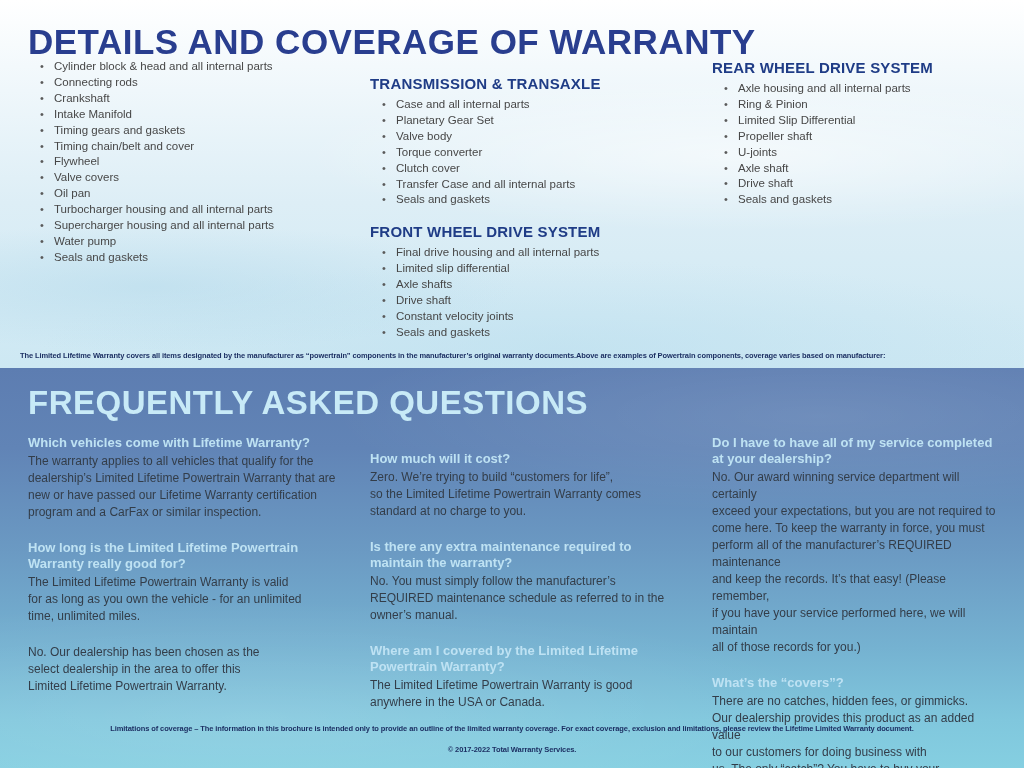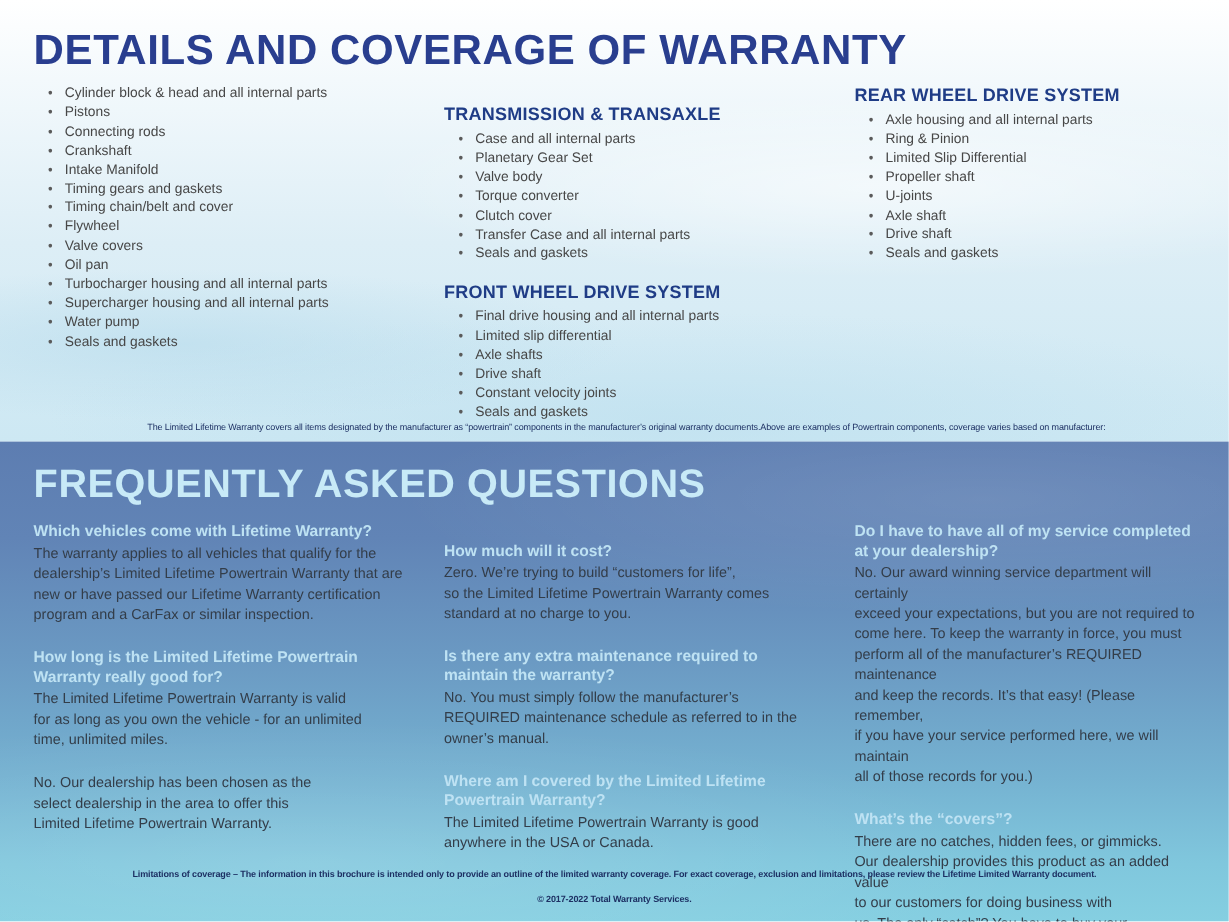--- a/index.html
+++ b/index.html
@@ -20,21 +20,21 @@
     position: relative;
     height: 368px;
     padding: 24px 28px 0 28px;
     background:
       radial-gradient(ellipse 620px 110px at 72% 42%, rgba(255,255,255,0.55), transparent 70%),
       radial-gradient(ellipse 520px 90px at 15% 78%, rgba(173,214,233,0.45), transparent 70%),
       radial-gradient(ellipse 700px 120px at 55% 95%, rgba(186,222,238,0.55), transparent 75%),
       linear-gradient(180deg, #ffffff 0%, #f3f9fc 18%, #ddeef6 55%, #cde8f3 100%);
   }
   .coverage-title {
-    margin: 0 0 12px 0;
+    margin: 0 0 0 0;
     font-size: 35px;
     line-height: 1;
     font-weight: bold;
     letter-spacing: 0.5px;
     color: #293e8f;
   }
   .cols { display: flex; }
   .col-1 { width: 342px; }
   .col-2 { width: 342px; margin-top: 16px; }
   .col-3 { width: 284px; }
@@ -65,23 +65,22 @@
     top: 0;
     color: #5a5a5a;
     font-size: 11px;
   }
   .coverage-footnote {
     position: absolute;
     left: 0;
     bottom: 8px;
     width: 100%;
     margin: 0;
-    text-align: center;
     font-size: 7.5px;
-    font-weight: normal;
+    font-weight: bold;
     letter-spacing: -0.1px;
     color: #1d3063;
     white-space: nowrap;
     padding-left: 20px;
   }
 
   
   .faq {
     position: relative;
     height: 400px;
@@ -139,21 +138,20 @@
 <div class="page">
 
   <section class="coverage">
     <h1 class="coverage-title">DETAILS AND COVERAGE OF WARRANTY</h1>
 
     <div class="cols">
       <div class="col-1">
         <div class="group">
           <ul class="bullets">
               <li>Cylinder block &amp; head and all internal parts</li>
-              <li>Pistons</li>
               <li>Connecting rods</li>
               <li>Crankshaft</li>
               <li>Intake Manifold</li>
               <li>Timing gears and gaskets</li>
               <li>Timing chain/belt and cover</li>
               <li>Flywheel</li>
               <li>Valve covers</li>
               <li>Oil pan</li>
               <li>Turbocharger housing and all internal parts</li>
               <li>Supercharger housing and all internal parts</li>

